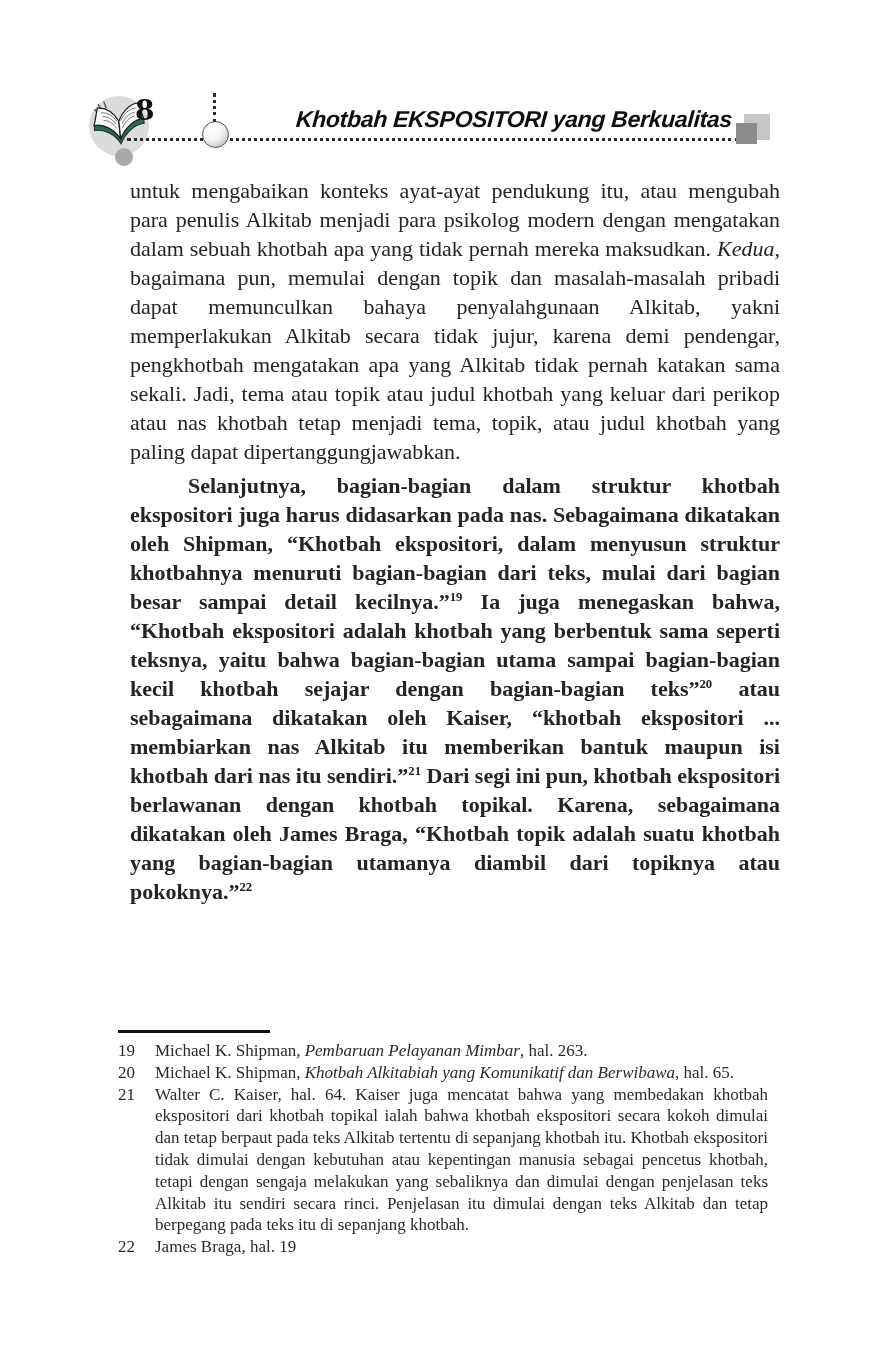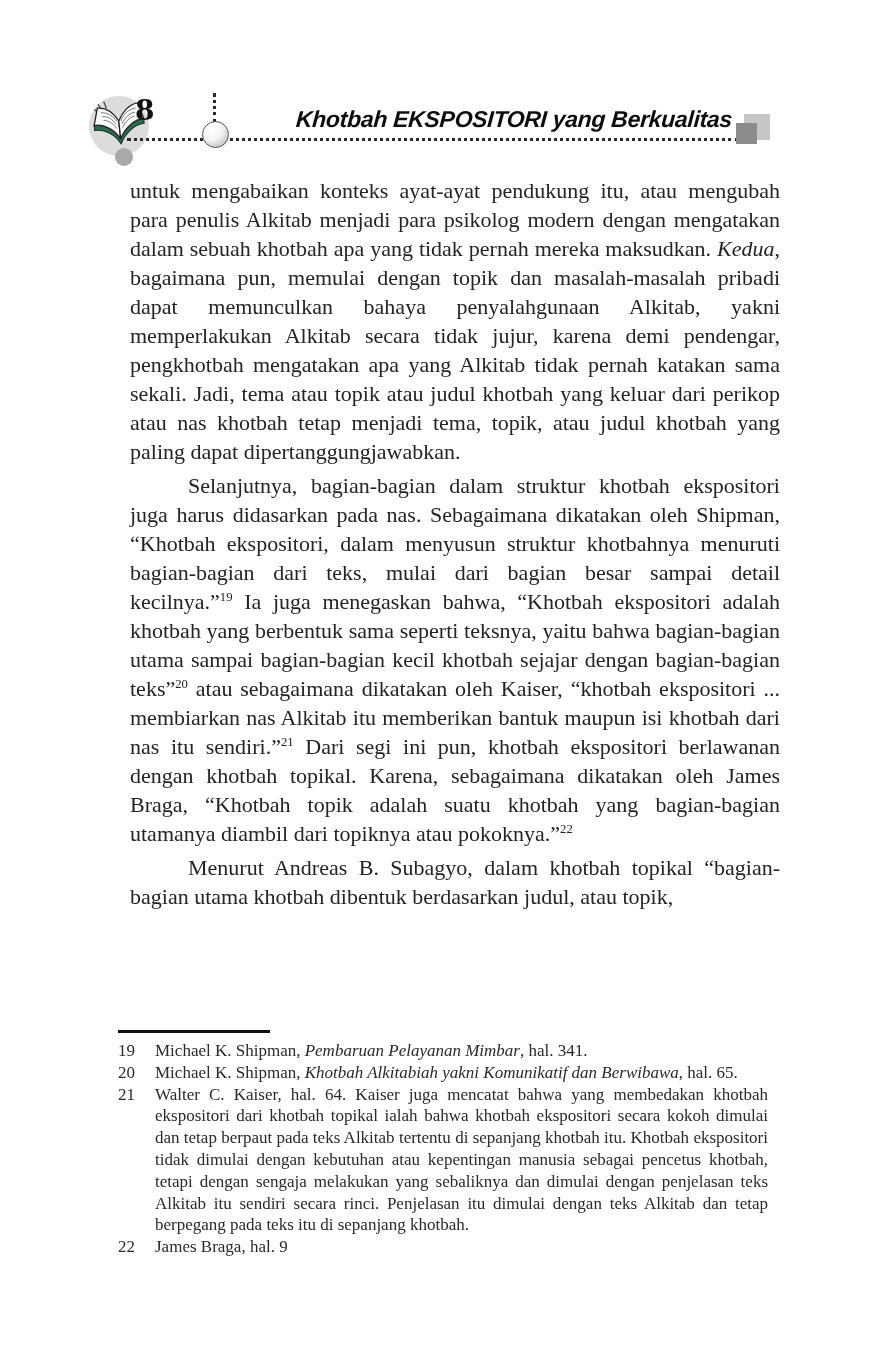--- a/index.html
+++ b/index.html
@@ -28,21 +28,21 @@
     font-size:23px;letter-spacing:-0.3px;color:#0e0e0e;transform:skewX(-4deg);
   }
   .sq-light{position:absolute;left:744px;top:114px;width:26px;height:26px;background:#c6c6c6;}
   .sq-dark{position:absolute;left:736px;top:123px;width:21px;height:21px;background:#8b8b8b;}
   
   .content{
     position:absolute;left:130px;top:176px;width:650px;
     font-size:22px;line-height:29px;text-align:justify;color:#242424;
   }
   .para{margin:0;}
-  .para + .para{margin-top:5px;}
+  .para + .para{margin-top:5px;font-weight:bold;}
   .para.indent{text-indent:58px;}
   .para em{font-style:italic;}
   sup.fnref{font-size:0.58em;line-height:0;vertical-align:super;}
   
   .footnotes{
     position:absolute;left:118px;top:1030px;width:650px;
     font-size:17px;line-height:21.8px;color:#2a2a2a;
   }
   .fn-rule{width:152px;height:0;border-top:3px solid #111;margin-bottom:7px;}
   .fn{display:flex;}
@@ -86,40 +86,39 @@
     <div class="sq-light"></div>
     <div class="sq-dark"></div>
   </div>
 
   <div class="content">
 
     <p class="para"><span>untuk mengabaikan konteks ayat-ayat pendukung itu, atau mengubah para penulis Alkitab menjadi para psikolog modern dengan mengatakan dalam sebuah khotbah apa yang tidak pernah mereka maksudkan. </span><em>Kedua</em><span>, bagaimana pun, memulai dengan topik dan masalah-masalah pribadi dapat memunculkan bahaya penyalahgunaan Alkitab, yakni memperlakukan Alkitab secara tidak jujur, karena demi pendengar, pengkhotbah mengatakan apa yang Alkitab tidak pernah katakan sama sekali. Jadi, tema atau topik atau judul khotbah yang keluar dari perikop atau nas khotbah tetap menjadi tema, topik, atau judul khotbah yang paling dapat dipertanggungjawabkan.</span></p>
 
     <p class="para indent"><span>Selanjutnya, bagian-bagian dalam struktur khotbah ekspositori juga harus didasarkan pada nas. Sebagaimana dikatakan oleh Shipman, “Khotbah ekspositori, dalam menyusun struktur khotbahnya menuruti bagian-bagian dari teks, mulai dari bagian besar sampai detail kecilnya.”</span><sup class="fnref">19</sup><span> Ia juga menegaskan bahwa, “Khotbah ekspositori adalah khotbah yang berbentuk sama seperti teksnya, yaitu bahwa bagian-bagian utama sampai bagian-bagian kecil khotbah sejajar dengan bagian-bagian teks”</span><sup class="fnref">20</sup><span> atau sebagaimana dikatakan oleh Kaiser, “khotbah ekspositori ... membiarkan nas Alkitab itu memberikan bantuk maupun isi khotbah dari nas itu sendiri.”</span><sup class="fnref">21</sup><span> Dari segi ini pun, khotbah ekspositori berlawanan dengan khotbah topikal. Karena, sebagaimana dikatakan oleh James Braga, “Khotbah topik adalah suatu khotbah yang bagian-bagian utamanya diambil dari topiknya atau pokoknya.”</span><sup class="fnref">22</sup></p>
 
-    <p class="para indent"><span>Menurut Andreas B. Subagyo, dalam khotbah topikal “bagian-bagian utama khotbah dibentuk berdasarkan judul, atau topik,</span></p>
   </div>
 
   <div class="footnotes">
     <div class="fn-rule"></div>
 
     <div class="fn">
       <span class="fn-num">19</span>
-      <span class="fn-body"><span>Michael K. Shipman, </span><em>Pembaruan Pelayanan Mimbar</em><span>, hal. 341.</span></span>
+      <span class="fn-body"><span>Michael K. Shipman, </span><em>Pembaruan Pelayanan Mimbar</em><span>, hal. 263.</span></span>
     </div>
 
     <div class="fn">
       <span class="fn-num">20</span>
-      <span class="fn-body"><span>Michael K. Shipman, </span><em>Khotbah Alkitabiah yakni Komunikatif dan Berwibawa</em><span>, hal. 65.</span></span>
+      <span class="fn-body"><span>Michael K. Shipman, </span><em>Khotbah Alkitabiah yang Komunikatif dan Berwibawa</em><span>, hal. 65.</span></span>
     </div>
 
     <div class="fn">
       <span class="fn-num">21</span>
       <span class="fn-body"><span>Walter C. Kaiser, hal. 64. Kaiser juga mencatat bahwa yang membedakan khotbah ekspositori dari khotbah topikal ialah bahwa khotbah ekspositori secara kokoh dimulai dan tetap berpaut pada teks Alkitab tertentu di sepanjang khotbah itu. Khotbah ekspositori tidak dimulai dengan kebutuhan atau kepentingan manusia sebagai pencetus khotbah, tetapi dengan sengaja melakukan yang sebaliknya dan dimulai dengan penjelasan teks Alkitab itu sendiri secara rinci. Penjelasan itu dimulai dengan teks Alkitab dan tetap berpegang pada teks itu di sepanjang khotbah.</span></span>
     </div>
 
     <div class="fn">
       <span class="fn-num">22</span>
-      <span class="fn-body"><span>James Braga, hal. 9</span></span>
+      <span class="fn-body"><span>James Braga, hal. 19</span></span>
     </div>
   </div>
 
 </div>
 
 </body></html>

